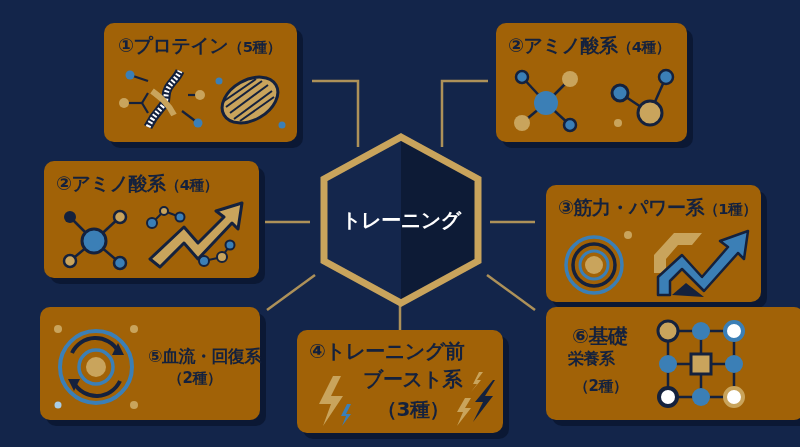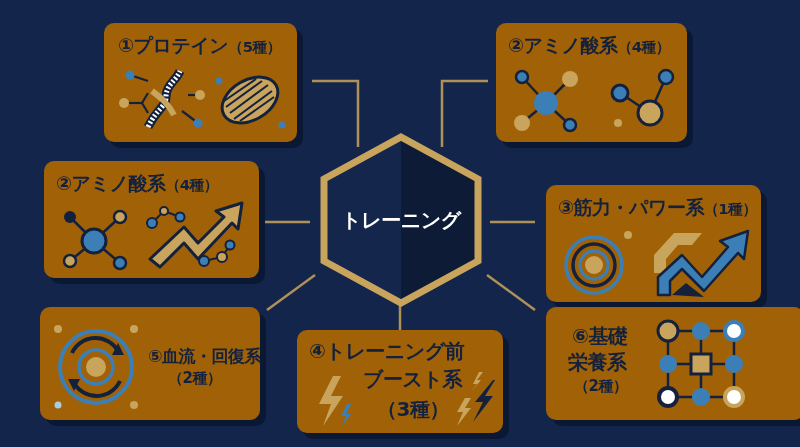--- a/index.html
+++ b/index.html
@@ -213,21 +213,21 @@
       <polygon points="26,2 20,14 24,14 18,22 28,10 24,10 30,2" fill="#c9a45c"></polygon>
       <polygon points="40,10 22,32 30,32 20,52 40,26 32,26 42,10" fill="#14213d"></polygon>
       <polygon points="12,28 4,42 10,42 4,56 18,38 12,38 18,28" fill="#c9a45c"></polygon>
     </svg>
   </div>
 
   <div class="card" style="left:546px; top:307px; width:258px; height:113px;">
     <div class="card-title" style="left:26px; top:16px; font-size:20px;">
       <span>⑥基礎</span>
     </div>
-    <div class="card-title" style="left:22px; top:42px; font-size:20px;">
+    <div class="card-title" style="left:22px; top:42px; font-size:16px;">
       <span>栄養系</span>
     </div>
     <div class="card-title" style="left:28px; top:70px; font-size:15px;">
       <span>（2種）</span>
     </div>
     <svg style="left:110px; top:12px;" width="90" height="90" viewBox="0 0 90 90">
       <g stroke="#14213d" stroke-width="2.5">
         <line x1="12" y1="12" x2="78" y2="12"></line>
           <line x1="12" y1="45" x2="78" y2="45"></line>
           <line x1="12" y1="78" x2="78" y2="78"></line>

